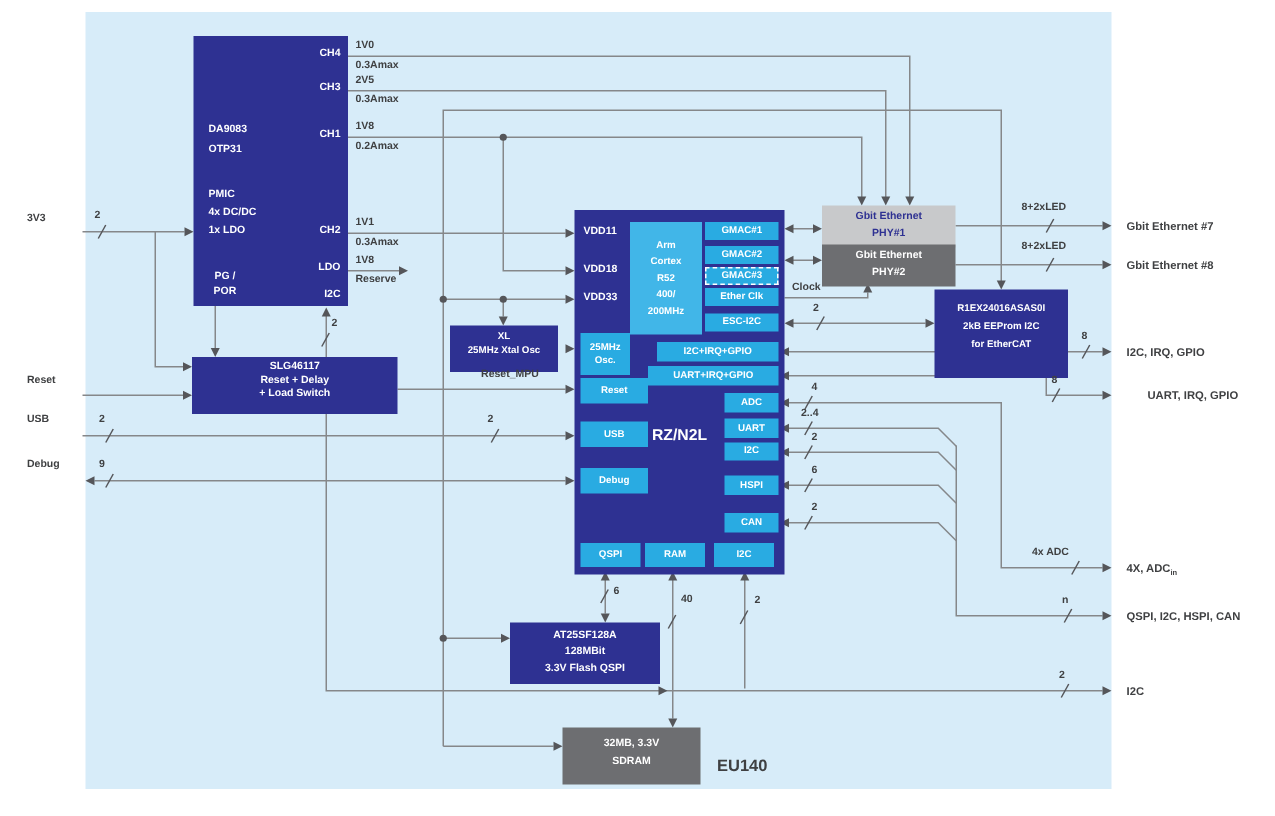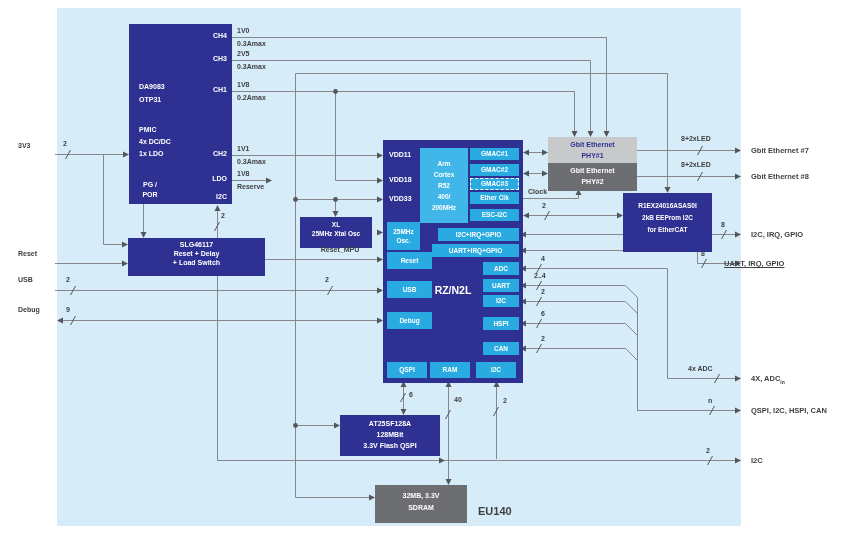--- a/index.html
+++ b/index.html
@@ -273,17 +273,17 @@
   <span class="lbl" style="left:701px;top:250px;">8</span>
   <span class="lbl" style="left:681px;top:135px;">8+2xLED</span>
   <span class="lbl" style="left:681px;top:161px;">8+2xLED</span>
   <span class="lbl" style="left:688px;top:365px;">4x ADC</span>
   <span class="lbl" style="left:708px;top:397px;">n</span>
   <span class="lbl" style="left:706px;top:447px;">2</span>
 
   <span class="olbl" style="left:751px;top:146px;">Gbit Ethernet #7</span>
   <span class="olbl" style="left:751px;top:172px;">Gbit Ethernet #8</span>
   <span class="olbl" style="left:751px;top:230px;">I2C, IRQ, GPIO</span>
-  <span class="olbl" style="left:724px;top:259px;text-decoration:underline;">UART, IRQ, GPIO</span>
+  <span class="olbl" style="left:765px;top:259px;">UART, IRQ, GPIO</span>
   <span class="olbl" style="left:751px;top:374px;"><span>4X, ADC</span><sub class="u">in</sub></span>
   <span class="olbl" style="left:751px;top:406px;">QSPI, I2C, HSPI, CAN</span>
   <span class="olbl" style="left:751px;top:456px;">I2C</span>
 </div>
 
 </body></html>

